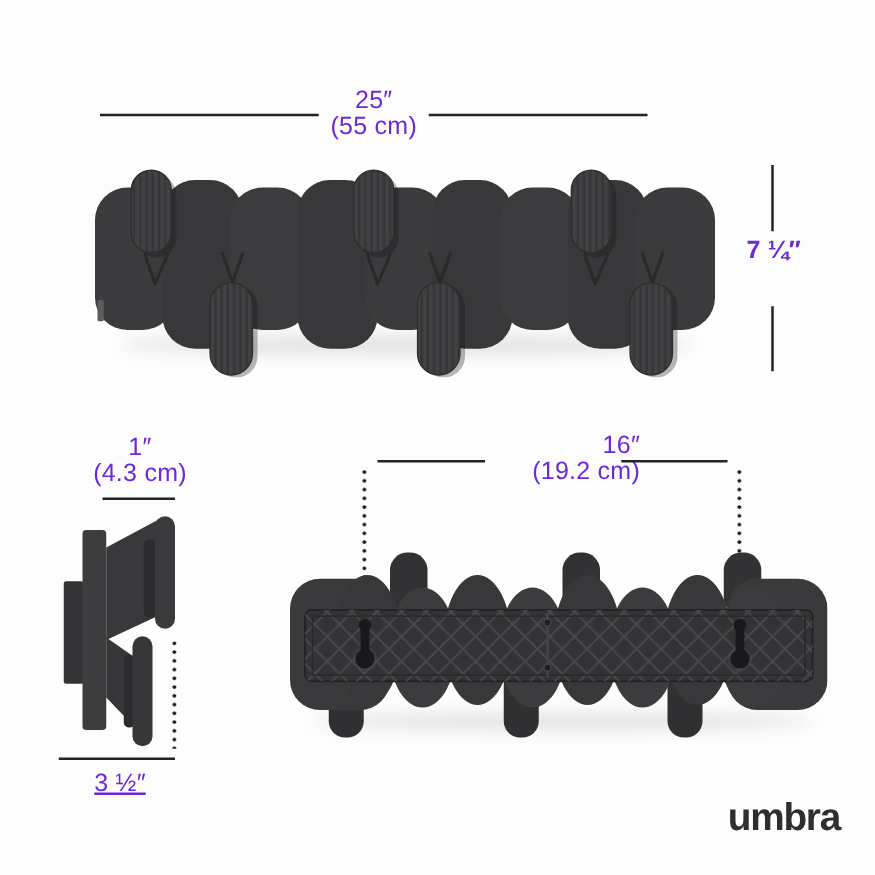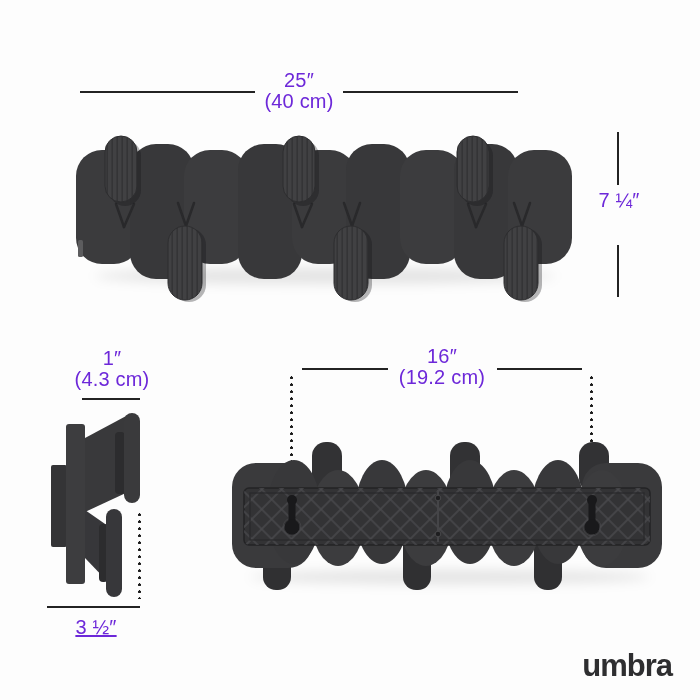--- a/index.html
+++ b/index.html
@@ -16,30 +16,30 @@
   .dim-line-h{position:absolute;height:2px;background:#232323;}
   .dim-line-v{position:absolute;width:2px;background:#232323;}
   .dotted-v{
     position:absolute;width:3px;
     background-image:radial-gradient(circle at 1.5px 1.7px,#1c1c1c 1.25px,transparent 1.6px);
     background-size:3px 7px;background-repeat:repeat-y;
   }
   .soft-shadow{position:absolute;background:rgba(0,0,0,0.10);border-radius:50%;filter:blur(6px);}
   .brand-logo{
     position:absolute;right:28px;top:636px;width:200px;text-align:right;
-    font-size:31px;font-weight:700;color:#2e2e30;letter-spacing:-1px;margin-top:12px;
+    font-size:31px;font-weight:700;color:#2e2e30;letter-spacing:-1px;
   }
 </style>
 </head>
 <body>
 
 <div class="dim-line-h" style="left:80px;top:91px;width:175px;"></div>
 <div class="dim-label" style="left:234px;top:70px;width:130px;">
   <div>25″</div>
-  <div>(40 cm)</div>
+  <div>(55 cm)</div>
 </div>
 <div class="dim-line-h" style="left:343px;top:91px;width:175px;"></div>
 
 <div class="soft-shadow" style="left:95px;top:268px;width:460px;height:16px;"></div>
 
 <svg class="abs" style="left:76px;top:130px;" width="496" height="172" viewBox="0 0 496 172">
   <defs>
     <pattern id="ribs" width="5" height="6" patternUnits="userSpaceOnUse">
       <rect width="5" height="6" fill="#414143"></rect>
       <line x1="1.2" y1="0" x2="1.2" y2="6" stroke="#343436" stroke-width="1.7"></line>
@@ -83,21 +83,21 @@
     <rect x="92" y="96" width="34" height="74" rx="17" fill="url(#ribs)" stroke="#2d2d2f"></rect>
     <rect x="262" y="98" width="34" height="74" rx="17" fill="rgba(18,18,19,0.30)"></rect>
     <rect x="258" y="96" width="34" height="74" rx="17" fill="url(#ribs)" stroke="#2d2d2f"></rect>
     <rect x="432" y="98" width="34" height="74" rx="17" fill="rgba(18,18,19,0.30)"></rect>
     <rect x="428" y="96" width="34" height="74" rx="17" fill="url(#ribs)" stroke="#2d2d2f"></rect>
   </g>
   <rect x="2" y="110" width="5" height="17" rx="1.5" fill="#5c5c5e"></rect>
 </svg>
 
 <div class="dim-line-v" style="left:617px;top:132px;height:53px;"></div>
-<div class="dim-label" style="left:549px;top:190px;width:140px;">
+<div class="dim-label" style="left:549px;top:190px;width:140px;font-weight:bold;">
   <div>7 ¼″</div>
 </div>
 <div class="dim-line-v" style="left:617px;top:245px;height:52px;"></div>
 
 <div class="dim-label" style="left:42px;top:348px;width:140px;">
   <div>1″</div>
   <div>(4.3 cm)</div>
 </div>
 <div class="dim-line-h" style="left:82px;top:398px;width:58px;"></div>
 
@@ -112,21 +112,21 @@
   <rect x="62" y="97" width="16" height="88" rx="8" fill="#37373a"></rect>
 </svg>
 
 <div class="dotted-v" style="left:138px;top:513px;height:86px;"></div>
 
 <div class="dim-line-h" style="left:47px;top:606px;width:93px;"></div>
 <div class="dim-label" style="left:25px;top:617px;width:142px;text-decoration:underline;">
   <div>3 ½″</div>
 </div>
 
-<div class="dim-label" style="left:372px;top:346px;width:140px;">
+<div class="dim-label" style="left:372px;top:346px;width:140px;text-align:right;">
   <div>16″</div>
   <div>(19.2 cm)</div>
 </div>
 <div class="dim-line-h" style="left:302px;top:368px;width:86px;"></div>
 <div class="dim-line-h" style="left:497px;top:368px;width:85px;"></div>
 <div class="dotted-v" style="left:290px;top:376px;height:126px;"></div>
 <div class="dotted-v" style="left:590px;top:376px;height:123px;"></div>
 
 <div class="soft-shadow" style="left:250px;top:570px;width:400px;height:14px;"></div>
 

